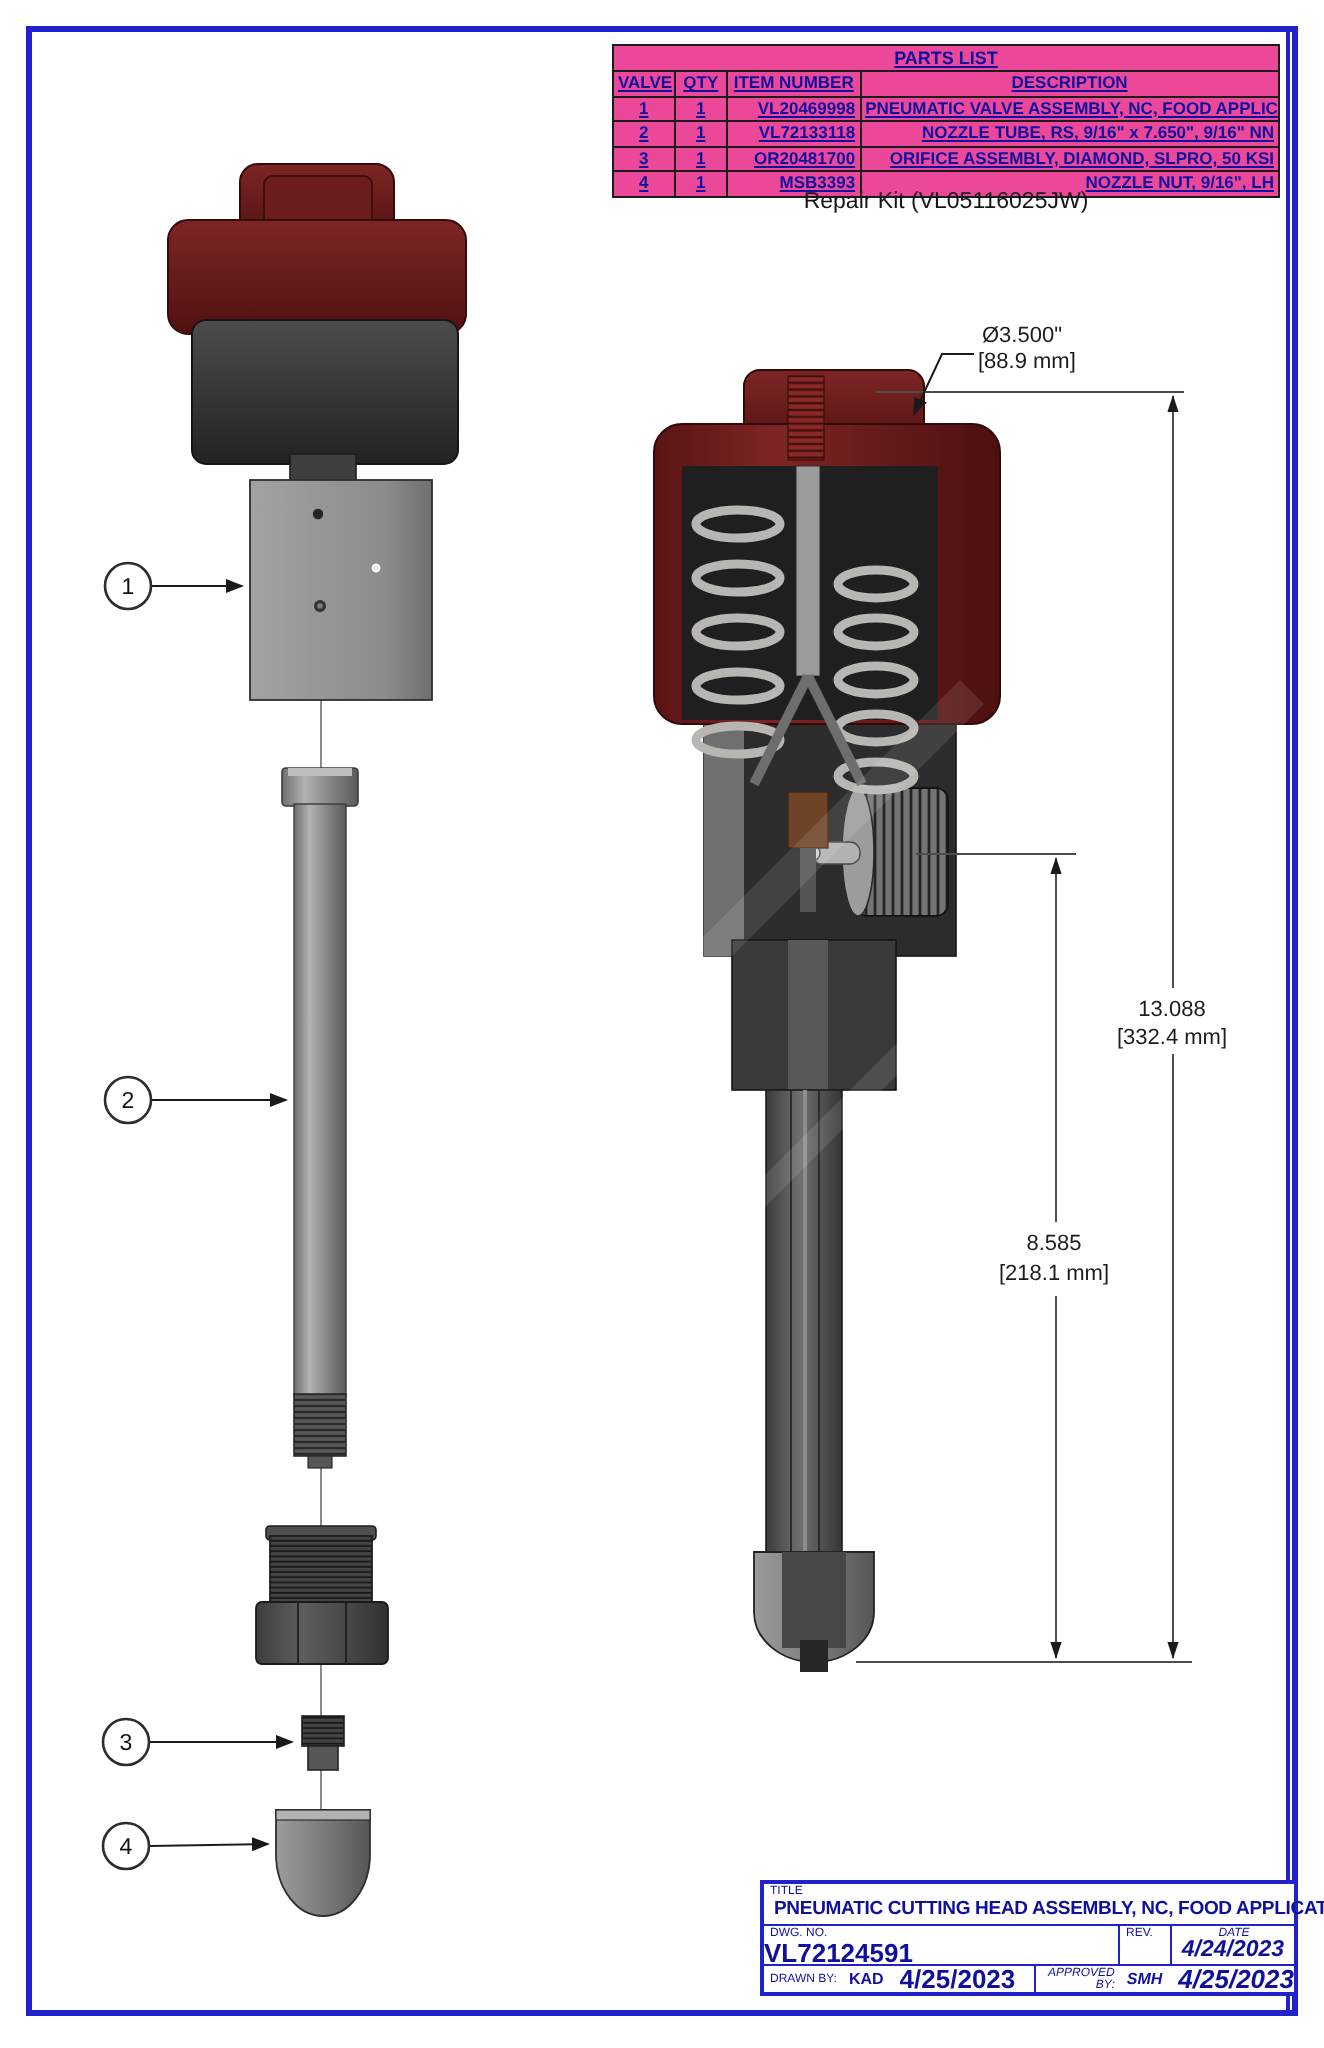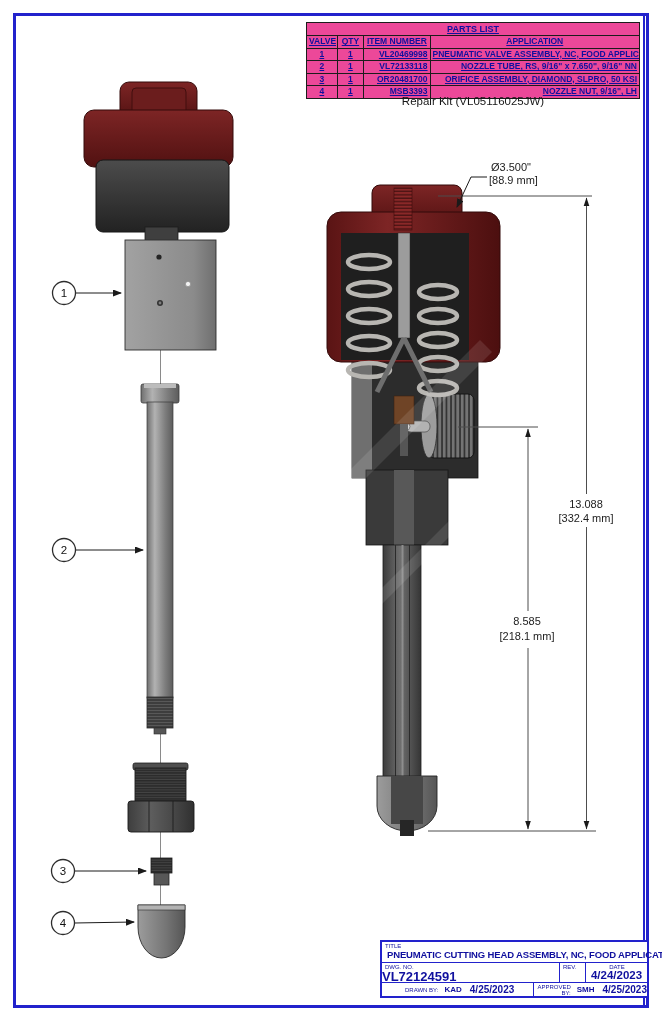--- a/index.html
+++ b/index.html
@@ -18,35 +18,35 @@
   .parts-table .c{text-align:center;}
   .parts-table .l{text-align:right;}
   .col-item{width:30px;}.col-qty{width:26px;}.col-pn{width:65px;}.col-desc{width:205px;}
   .repair-note{position:absolute;left:306px;top:95px;width:334px;text-align:center;
                font-size:11.5px;color:#161616;}
 
   
   .title-block{position:absolute;left:380px;top:940px;width:269px;height:58px;background:#fff;
                border:2px solid #2222cc;box-sizing:border-box;color:#10109e;}
   .tb-row{position:relative;box-sizing:border-box;border-bottom:1.5px solid #2222cc;display:flex;}
-  .tb-row:last-child{border-bottom:none;margin-left:20px;}
+  .tb-row:last-child{border-bottom:none;}
   .tb-r1{height:21px;flex-direction:column;}
   .tb-r2{height:20px;}
   .tb-r3{height:13.5px;}
   .tb-label{font-size:6px;line-height:6px;padding:1px 2px 0 3px;letter-spacing:0;}
   .tb-title-text{font-size:9.5px;font-weight:700;padding-left:5px;letter-spacing:-0.15px;white-space:nowrap;}
   .tb-cell{box-sizing:border-box;border-right:1.5px solid #2222cc;position:relative;}
-  .tb-cell:last-child{border-right:none;}
+  .tb-cell:last-child{border-right:none;font-style:italic;}
   .tb-dwg{width:178px;}.tb-rev{width:26px;}.tb-date{flex:1;}
   .tb-dwg-val{font-size:13px;font-weight:700;text-align:left;margin-top:-1px;}
   .tb-date-val{font-size:11.5px;font-weight:700;text-align:center;margin-top:-1px;}
   .tb-drawn{width:136px;display:flex;align-items:center;}
   .tb-appr{flex:1;display:flex;align-items:center;text-align:right;}
   .tb-sign{font-size:8px;font-weight:700;margin-left:4px;white-space:nowrap;}
-  .tb-sign2{font-size:10px;font-weight:700;margin-left:8px;white-space:nowrap;}
+  .tb-sign2{font-size:13px;font-weight:700;margin-left:8px;white-space:nowrap;}
 
   svg text{font-family:"Liberation Sans",sans-serif;}
   .dimtext{font-size:11px;fill:#1c1c1c;}
   .balloon-num{font-size:11.5px;fill:#111;}
 </style>
 </head>
 <body>
 
 <div class="page">
 
@@ -269,21 +269,21 @@
         <col class="col-desc">
       </colgroup>
     <tbody>
         <tr>
       <th class="plist" colspan="4">PARTS LIST</th>
     </tr>
     <tr>
       <td class="c">VALVE</td>
       <td class="c">QTY</td>
       <td class="c">ITEM NUMBER</td>
-      <td class="c">APPLICATION</td>
+      <td class="c">DESCRIPTION</td>
     </tr>
     <tr>
       <td class="c">1</td>
       <td class="c">1</td>
       <td class="l">VL20469998</td>
       <td class="l">PNEUMATIC VALVE ASSEMBLY, NC, FOOD APPLICATION</td>
     </tr>
     <tr>
       <td class="c">2</td>
       <td class="c">1</td>

